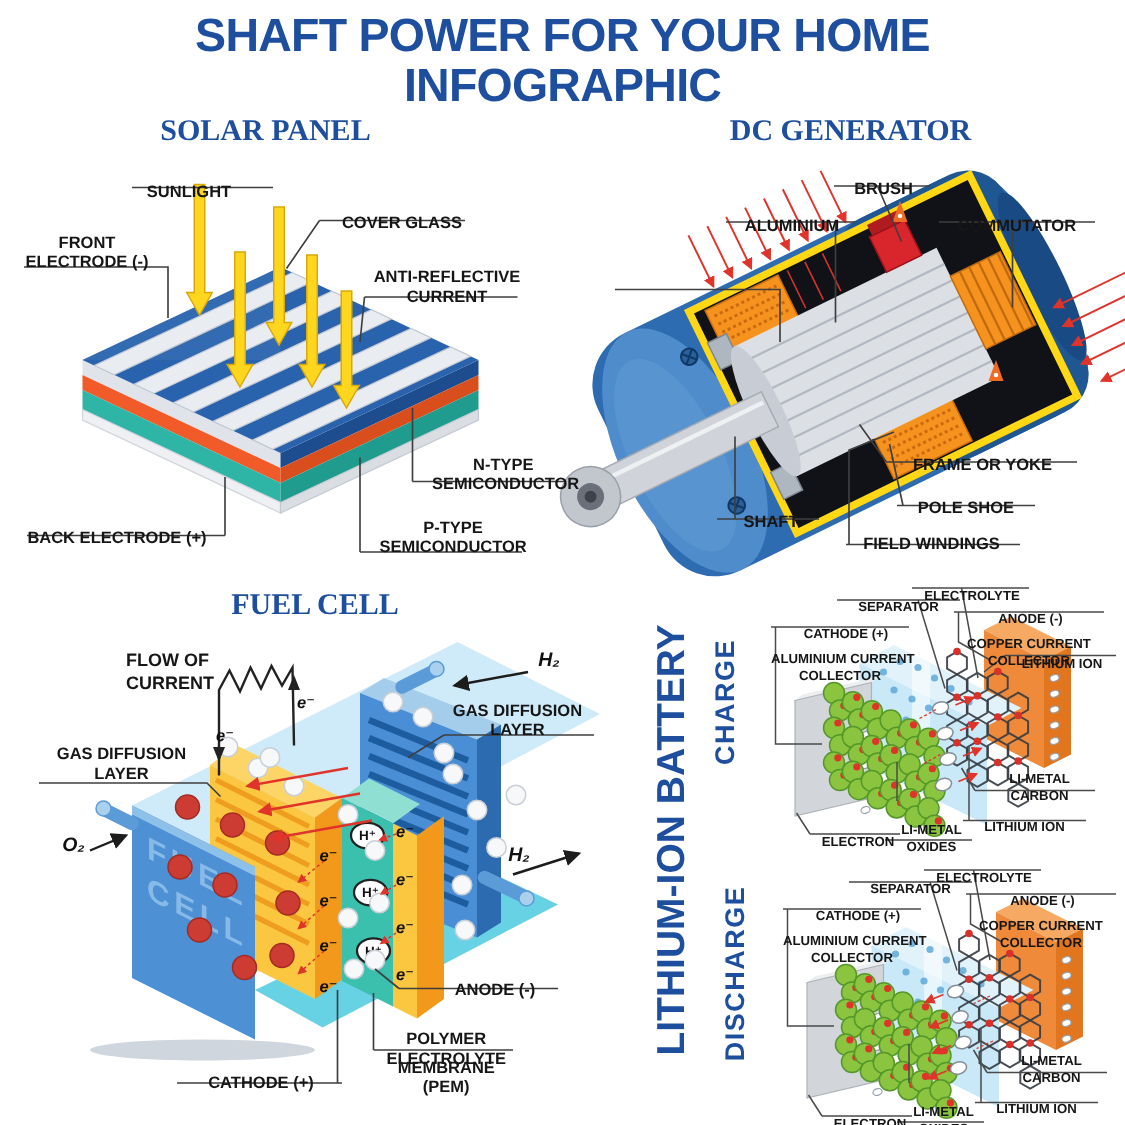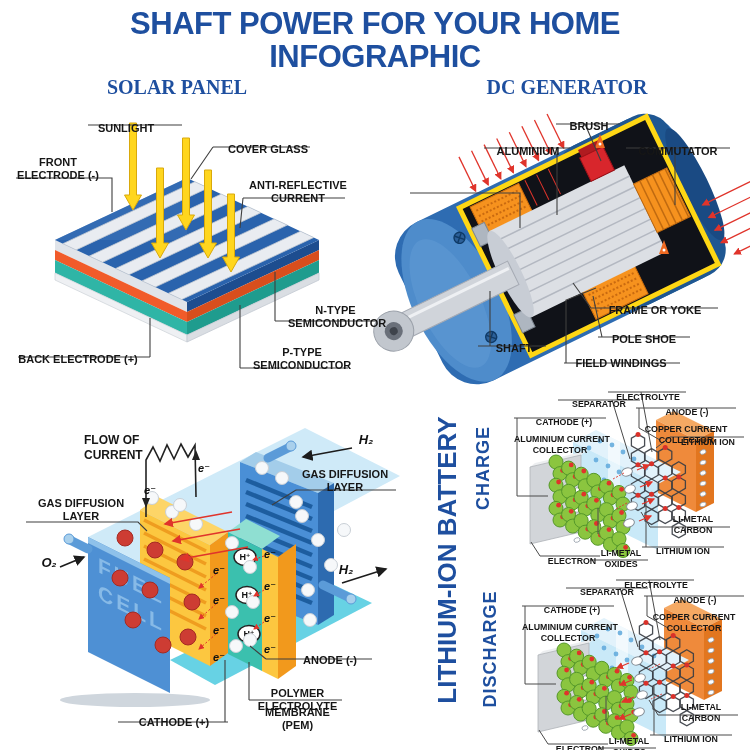--- a/index.html
+++ b/index.html
@@ -496,20 +496,21 @@
   </g>
 </svg>
 
 <div class="ttl">
   <div>SHAFT POWER FOR YOUR HOME</div>
   <div>INFOGRAPHIC</div>
 </div>
 
 <div class="hd" style="left:62px;top:76px;width:230px">SOLAR PANEL</div>
 <div class="hd" style="left:452px;top:76px;width:230px">DC GENERATOR</div>
+<div class="hd" style="left:95px;top:392px;width:230px">FUEL CELL</div>
 
 <div class="vert" style="left:292px;top:545px;width:310px;height:30px;font-size:26px">LITHIUM-ION BATTERY</div>
 <div class="vert" style="left:428px;top:458px;width:110px;height:20px;font-size:18px;letter-spacing:1px">CHARGE</div>
 <div class="vert" style="left:420px;top:639px;width:140px;height:20px;font-size:18px;letter-spacing:1px">DISCHARGE</div>
 
 <div class="lb s11" style="left:91px;top:109px;width:70px">SUNLIGHT</div>
 <div class="lb s11" style="left:8px;top:143px;width:100px">
   <div>FRONT</div>
       <div>ELECTRODE (-)</div>
     </div>

